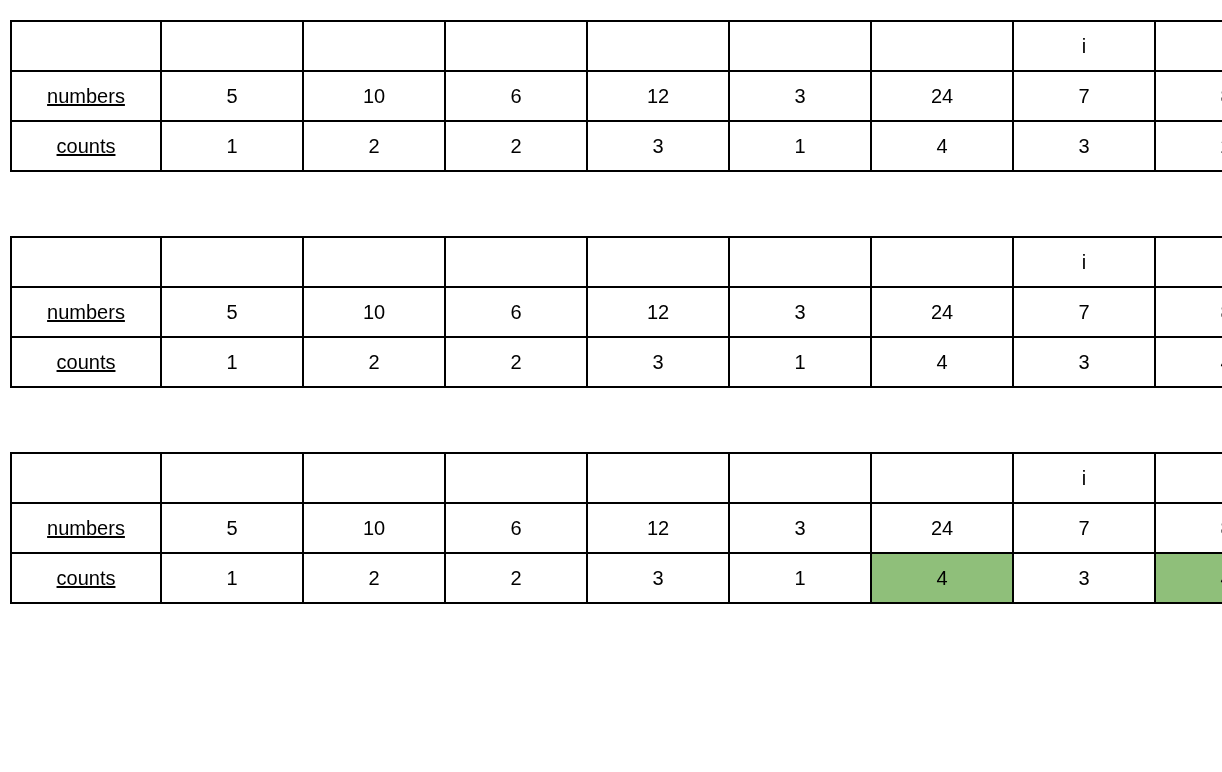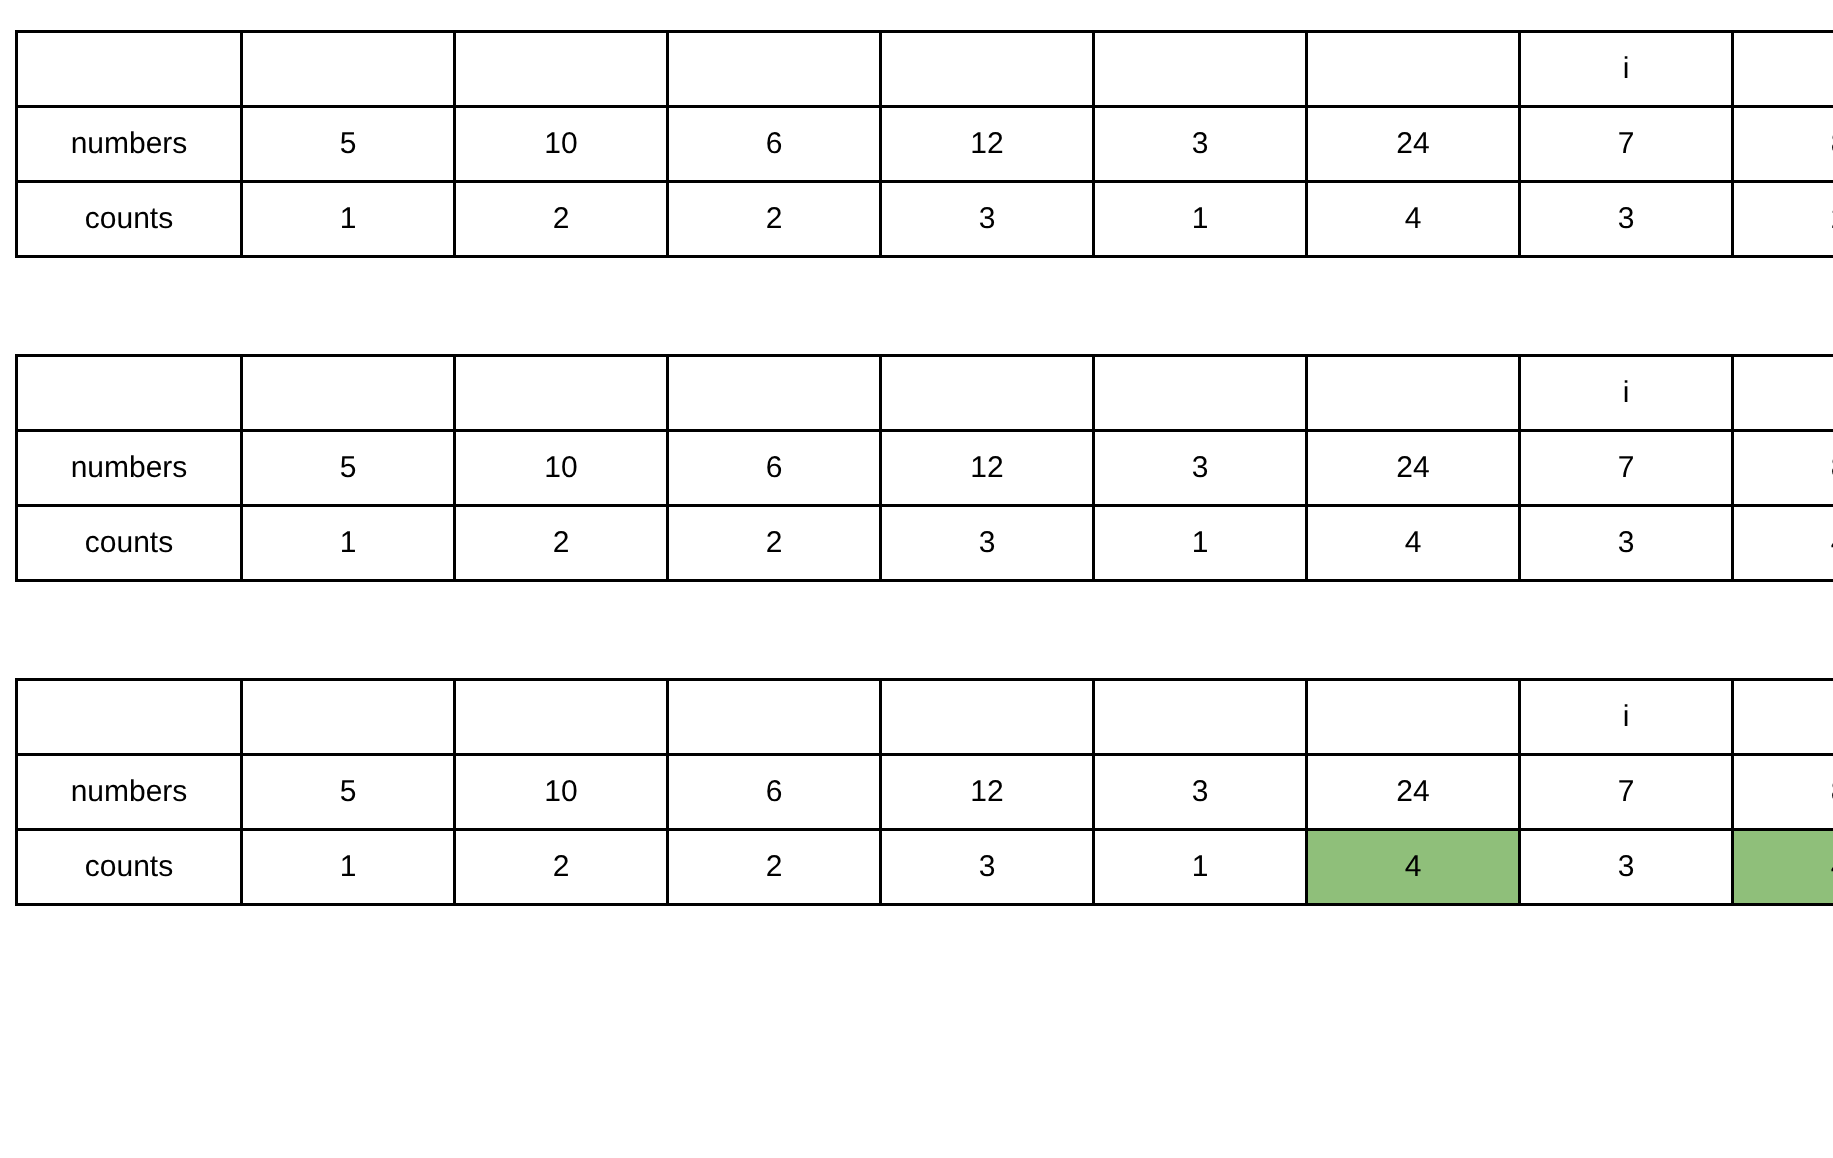--- a/index.html
+++ b/index.html
@@ -22,20 +22,21 @@
   }
   td {
     border: 2px solid #000;
     height: 48px;
     text-align: center;
     vertical-align: middle;
     padding: 0 4px;
   }
   td.rowlabel {
     width: 140px;
+    text-decoration: underline;
   }
   td.cell {
     width: 132px;
   }
   td.highlight {
     background: #8fbf7a;
   }
 </style>
 </head>
 <body>

